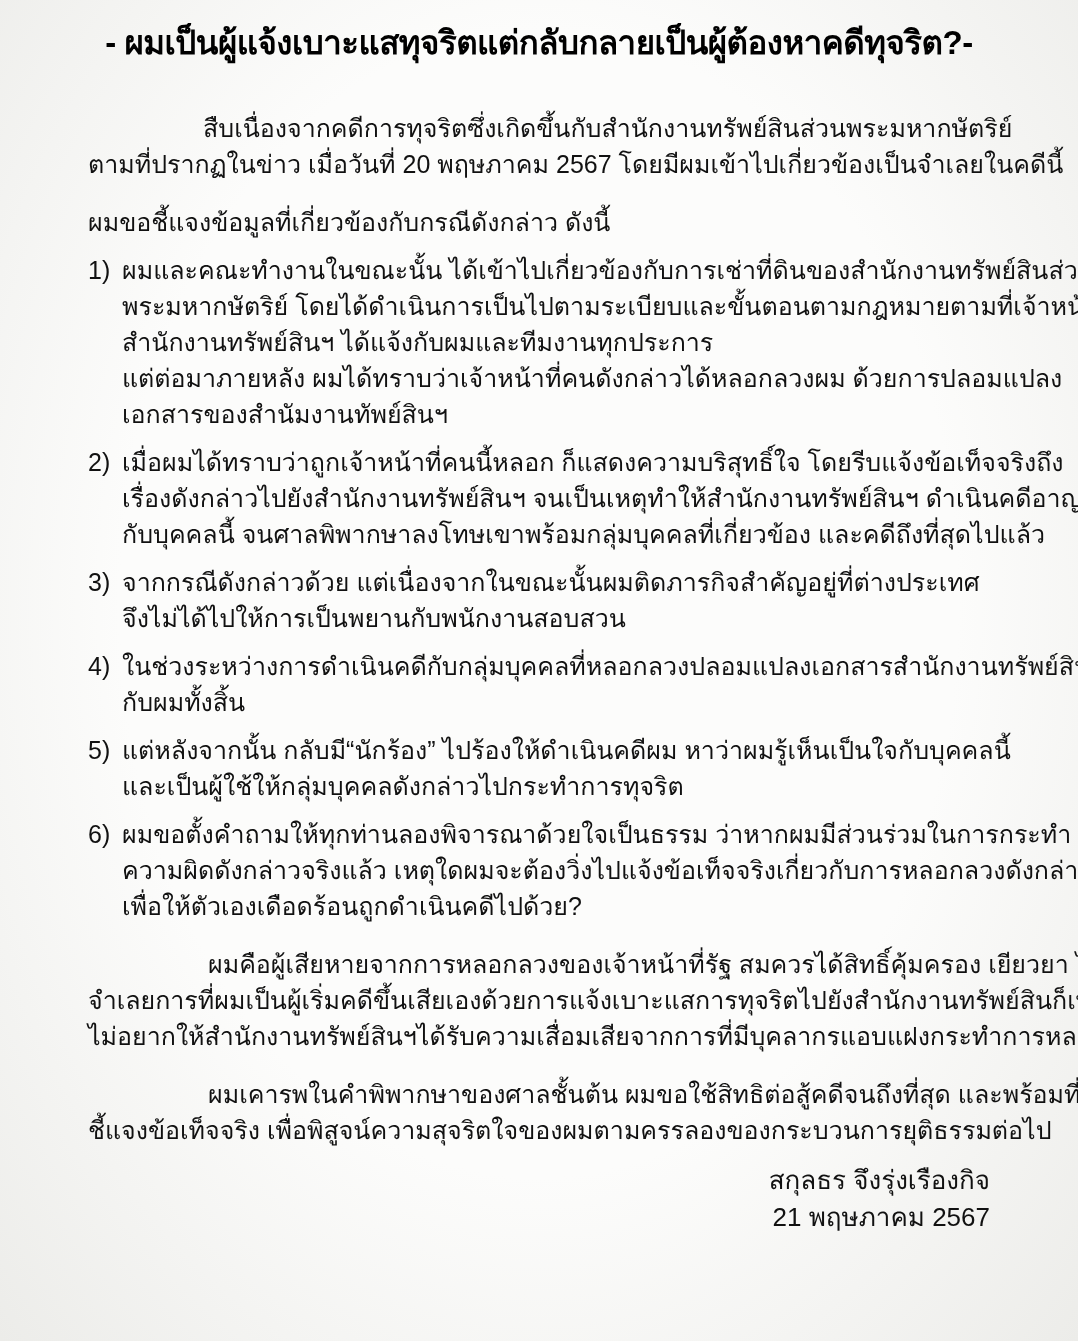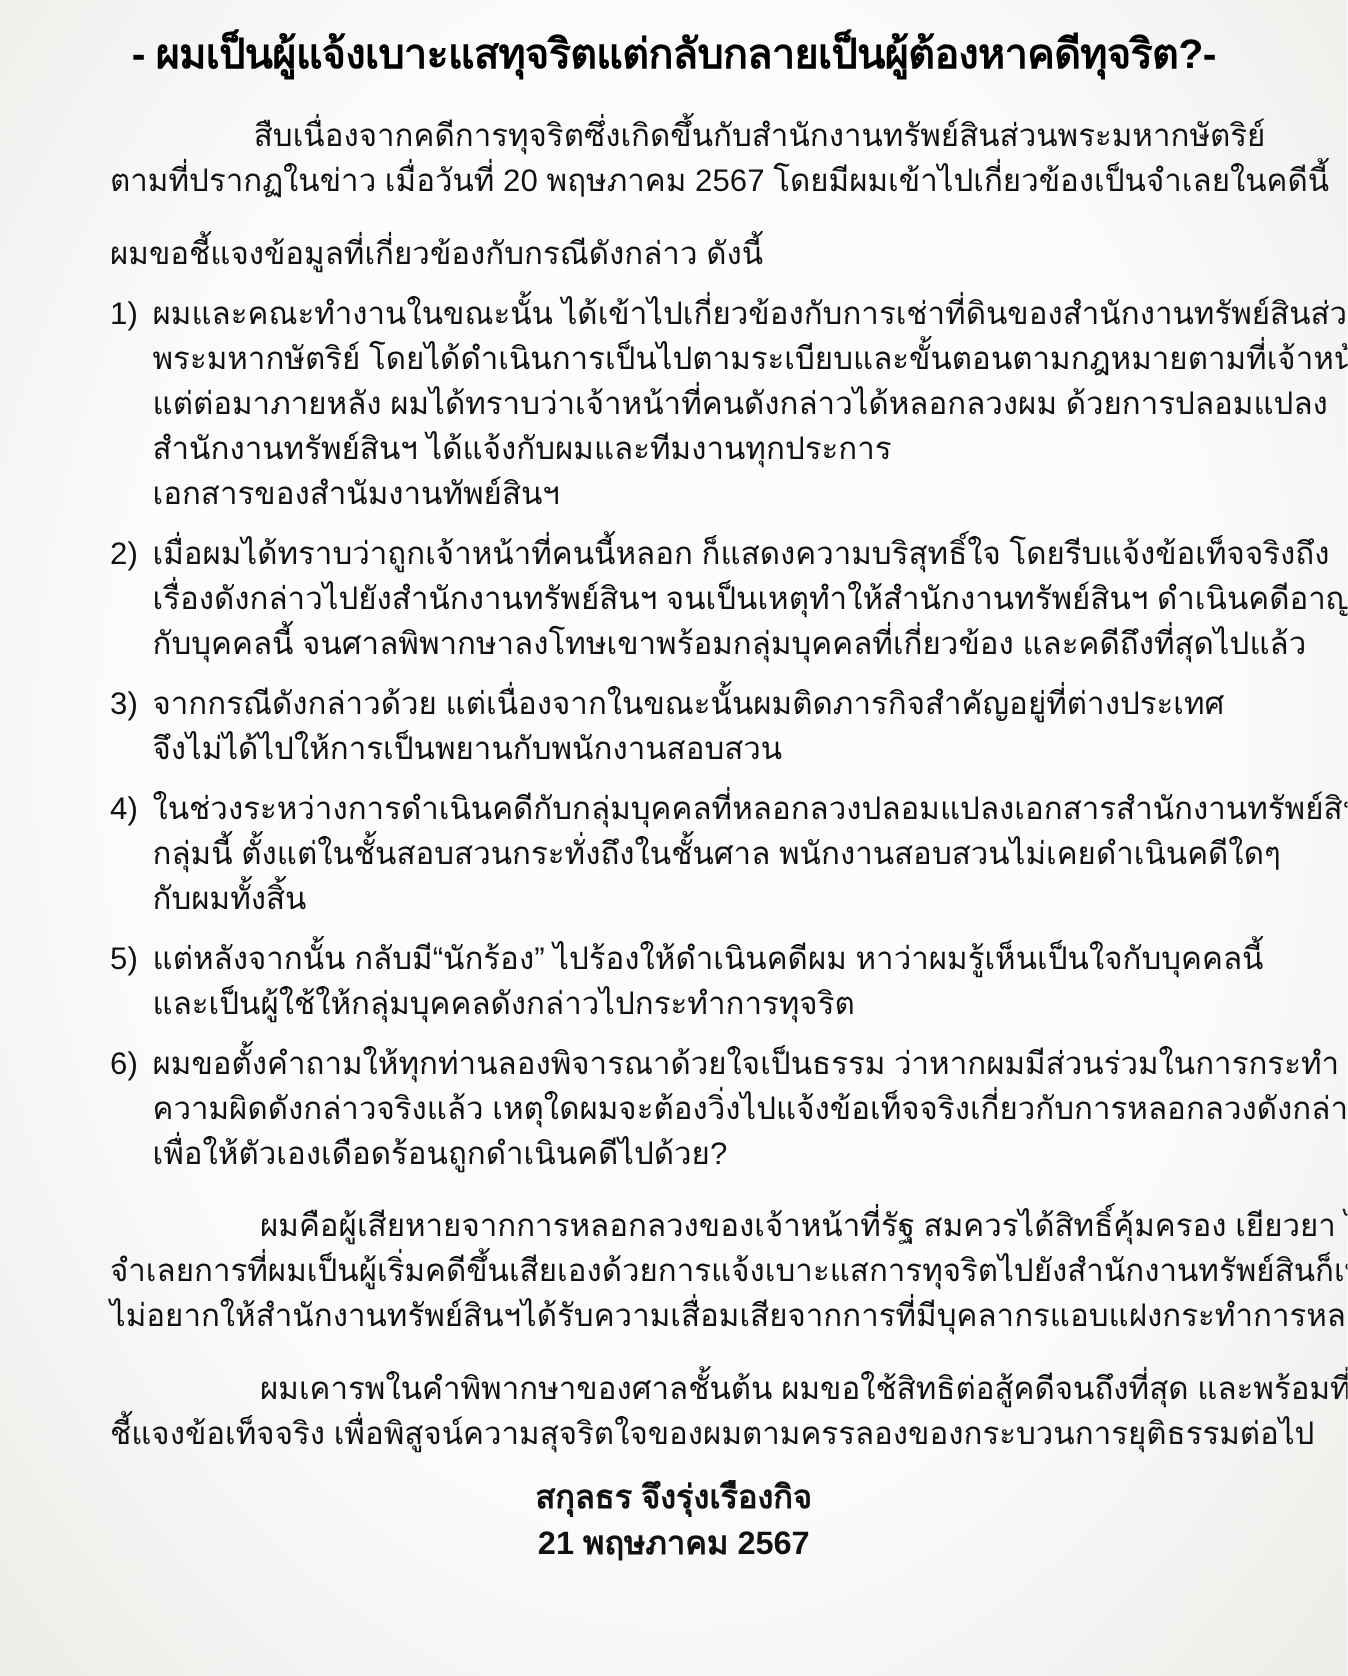--- a/index.html
+++ b/index.html
@@ -28,42 +28,42 @@
     letter-spacing: -0.5px;
     color: #000000;
     margin: 0;
   }
   .line {
     font-size: 25px;
     line-height: 36px;
     min-height: 36px;
     white-space: nowrap;
   }
-  .para { margin-top: 21px; }
+  .para { margin-top: 40px; }
   .para.indent-first .line:first-child { padding-left: 115px; }
   .lead { margin-top: 22px; }
   .list { margin-top: 0; }
   .item {
     position: relative;
     margin-top: 12px;
     padding-left: 34px;
   }
   .item .num {
     position: absolute;
     left: 0;
     top: 0;
     font-size: 25px;
     line-height: 36px;
   }
   .closing { margin-top: 22px; }
   .closing.indent-first .line:first-child { padding-left: 120px; }
   .signature {
     margin-top: 14px;
-    text-align: center;
-    font-weight: 700;
+    text-align: right;
+    font-weight: 400;
   }
   .signature .line {
     font-size: 26px;
     line-height: 37px;
   }
 </style>
 </head>
 <body>
 
 <div class="page">
@@ -77,39 +77,38 @@
 
   <div class="para lead">
     <div class="line">ผมขอชี้แจงข้อมูลที่เกี่ยวข้องกับกรณีดังกล่าว ดังนี้</div>
   </div>
 
   <div class="list">
       <div class="item">
         <span class="num">1)</span>
         <div class="line">ผมและคณะทำงานในขณะนั้น ได้เข้าไปเกี่ยวข้องกับการเช่าที่ดินของสำนักงานทรัพย์สินส่วน</div>
         <div class="line">พระมหากษัตริย์ โดยได้ดำเนินการเป็นไปตามระเบียบและขั้นตอนตามกฎหมายตามที่เจ้าหน้าที่</div>
+        <div class="line">สำนักงานทรัพย์สินฯ ได้แจ้งกับผมและทีมงานทุกประการ</div>
         <div class="line">แต่ต่อมาภายหลัง ผมได้ทราบว่าเจ้าหน้าที่คนดังกล่าวได้หลอกลวงผม ด้วยการปลอมแปลง</div>
-        <div class="line">สำนักงานทรัพย์สินฯ ได้แจ้งกับผมและทีมงานทุกประการ</div>
         <div class="line">เอกสารของสำนัมงานทัพย์สินฯ</div>
       </div>
       <div class="item">
         <span class="num">2)</span>
         <div class="line">เมื่อผมได้ทราบว่าถูกเจ้าหน้าที่คนนี้หลอก ก็แสดงความบริสุทธิ์ใจ โดยรีบแจ้งข้อเท็จจริงถึง</div>
         <div class="line">เรื่องดังกล่าวไปยังสำนักงานทรัพย์สินฯ จนเป็นเหตุทำให้สำนักงานทรัพย์สินฯ ดำเนินคดีอาญา</div>
         <div class="line">กับบุคคลนี้ จนศาลพิพากษาลงโทษเขาพร้อมกลุ่มบุคคลที่เกี่ยวข้อง และคดีถึงที่สุดไปแล้ว</div>
       </div>
       <div class="item">
         <span class="num">3)</span>
         <div class="line">จากกรณีดังกล่าวด้วย แต่เนื่องจากในขณะนั้นผมติดภารกิจสำคัญอยู่ที่ต่างประเทศ</div>
         <div class="line">จึงไม่ได้ไปให้การเป็นพยานกับพนักงานสอบสวน</div>
       </div>
       <div class="item">
         <span class="num">4)</span>
         <div class="line">ในช่วงระหว่างการดำเนินคดีกับกลุ่มบุคคลที่หลอกลวงปลอมแปลงเอกสารสำนักงานทรัพย์สินฯ</div>
-        <div class="line">กลุ่มนี้ ตั้งแต่ในชั้นสอบสวนกระทั่งถึงในชั้นศาล พนักงานสอบสวนไม่เคยดำเนินคดีใดๆ</div>
         <div class="line">กับผมทั้งสิ้น</div>
       </div>
       <div class="item">
         <span class="num">5)</span>
         <div class="line">แต่หลังจากนั้น กลับมี“นักร้อง” ไปร้องให้ดำเนินคดีผม หาว่าผมรู้เห็นเป็นใจกับบุคคลนี้</div>
         <div class="line">และเป็นผู้ใช้ให้กลุ่มบุคคลดังกล่าวไปกระทำการทุจริต</div>
       </div>
       <div class="item">
         <span class="num">6)</span>
         <div class="line">ผมขอตั้งคำถามให้ทุกท่านลองพิจารณาด้วยใจเป็นธรรม ว่าหากผมมีส่วนร่วมในการกระทำ</div>

